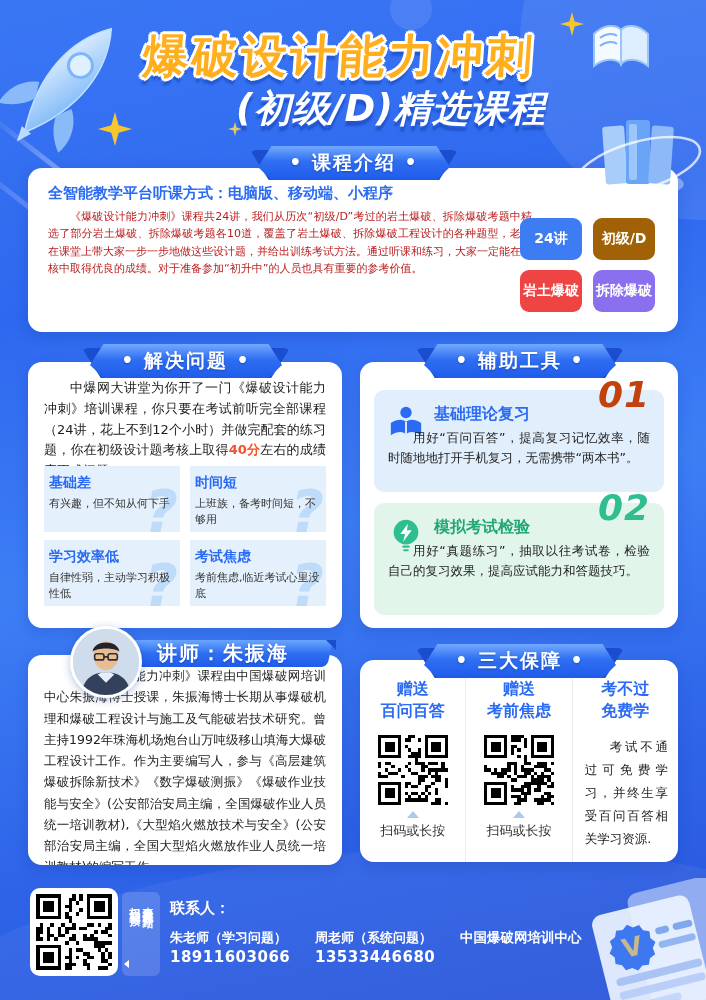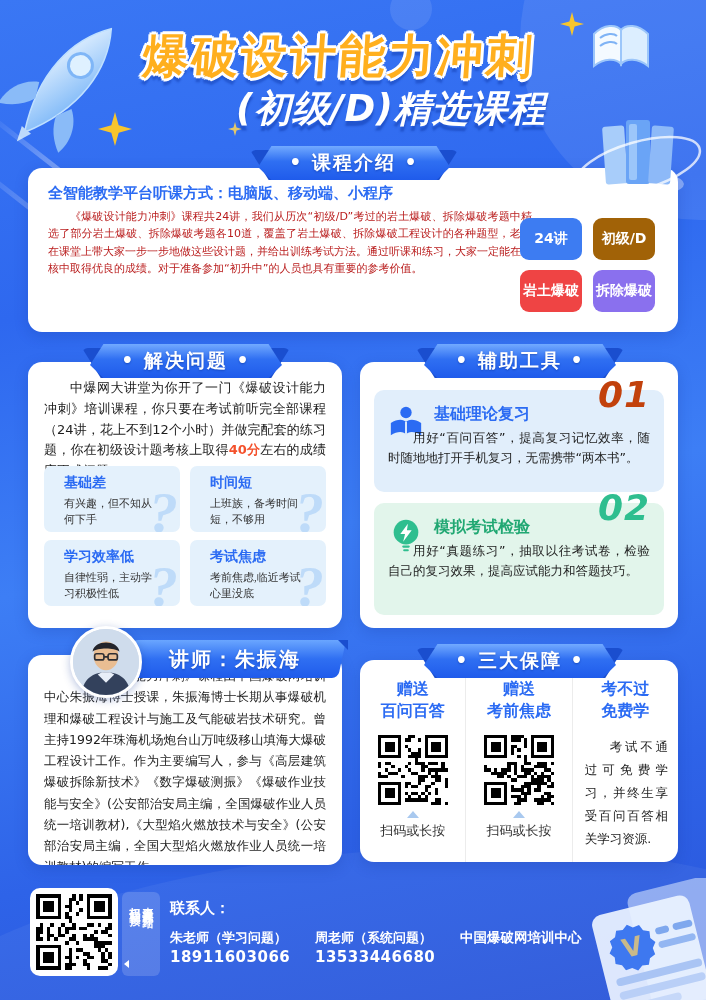--- a/index.html
+++ b/index.html
@@ -66,21 +66,21 @@
   .tag.t0{background:#3d7cf2;}
   .tag.t1{background:#a16207;}
   .tag.t2{background:#ef4444;}
   .tag.t3{background:#8a70ee;}
 
   
   .problems-para{position:absolute;left:16px;top:16px;width:282px;margin:0;font-size:13px;line-height:1.6;
     color:#1d1d1d;text-align:justify;text-indent:2em;}
   .problems-para .hl{color:#f4512c;font-weight:800;}
   .mini-grid{position:absolute;left:16px;top:104px;display:grid;grid-template-columns:136px 136px;grid-auto-rows:66px;gap:8px 10px;}
-  .mini{position:relative;background:#e4f1fc;border-radius:7px;padding:8px 20px;overflow:hidden;font-family:Liberation Serif, serif;}
+  .mini{position:relative;background:#e4f1fc;border-radius:0;padding:8px 5px;overflow:hidden;}
   .mini h4{margin:0 0 4px 0;font-size:14px;font-weight:800;color:#2b6bf3;position:relative;z-index:1;}
   .mini p{margin:0;font-size:11px;line-height:1.45;color:#333;position:relative;z-index:1;}
   .mini .qmark{position:absolute;right:2px;bottom:-14px;font-size:58px;font-weight:800;font-style:italic;
     color:rgba(158,201,245,.55);z-index:0;}
 
   
   .tool{position:absolute;left:14px;width:290px;border-radius:10px;}
   .tool.tool1{top:28px;height:102px;background:#e1eefb;}
   .tool.tool2{top:141px;height:112px;background:#e2f5eb;}
   .tool .num{position:absolute;top:-16px;right:14px;font-size:36px;font-weight:800;font-style:italic;letter-spacing:1px;}
@@ -89,21 +89,21 @@
   .tool .t-icon{position:absolute;left:14px;top:14px;width:36px;height:36px;}
   .tool h4{position:absolute;left:60px;top:14px;margin:0;font-size:16px;font-weight:800;}
   .tool1 h4{color:#2b6bf3;}
   .tool2 h4{color:#21a873;}
   .tool p{position:absolute;left:14px;top:38px;width:262px;margin:0;font-size:12.5px;line-height:1.6;
     color:#1d1d1d;text-align:justify;text-indent:2em;}
 
   
   .avatar{position:absolute;left:70px;top:626px;width:66px;height:66px;border-radius:50%;z-index:5;
     border:3px solid #fff;background:#cdd9ea;overflow:hidden;box-shadow:0 2px 8px rgba(16,52,150,.3);}
-  .lect-ribbon{position:absolute;left:128px;top:640px;width:214px;height:38px;z-index:4;}
+  .lect-ribbon{position:absolute;left:116px;top:640px;width:214px;height:27px;z-index:4;}
   .lect-ribbon .lr-bg{position:absolute;inset:0;border-radius:6px;transform:skewX(-12deg);
     background:linear-gradient(180deg,#6aa6ff 0%,#2f6ff2 50%,#1f5beb 100%);}
   .lect-ribbon .lr-fold{position:absolute;right:-6px;top:0;width:0;height:0;
     border-left:10px solid #1a4ecf;border-top:10px solid transparent;transform:rotate(180deg);}
   .lect-ribbon span{position:absolute;inset:0;display:flex;align-items:center;justify-content:center;
     color:#fff;font-size:20px;font-weight:800;letter-spacing:2px;text-shadow:0 1px 2px rgba(0,40,140,.45);}
   .lect-para{position:absolute;left:16px;top:10px;width:282px;margin:0;font-size:12.5px;line-height:1.7;
     color:#1d1d1d;text-align:justify;text-indent:2em;}
 
   

